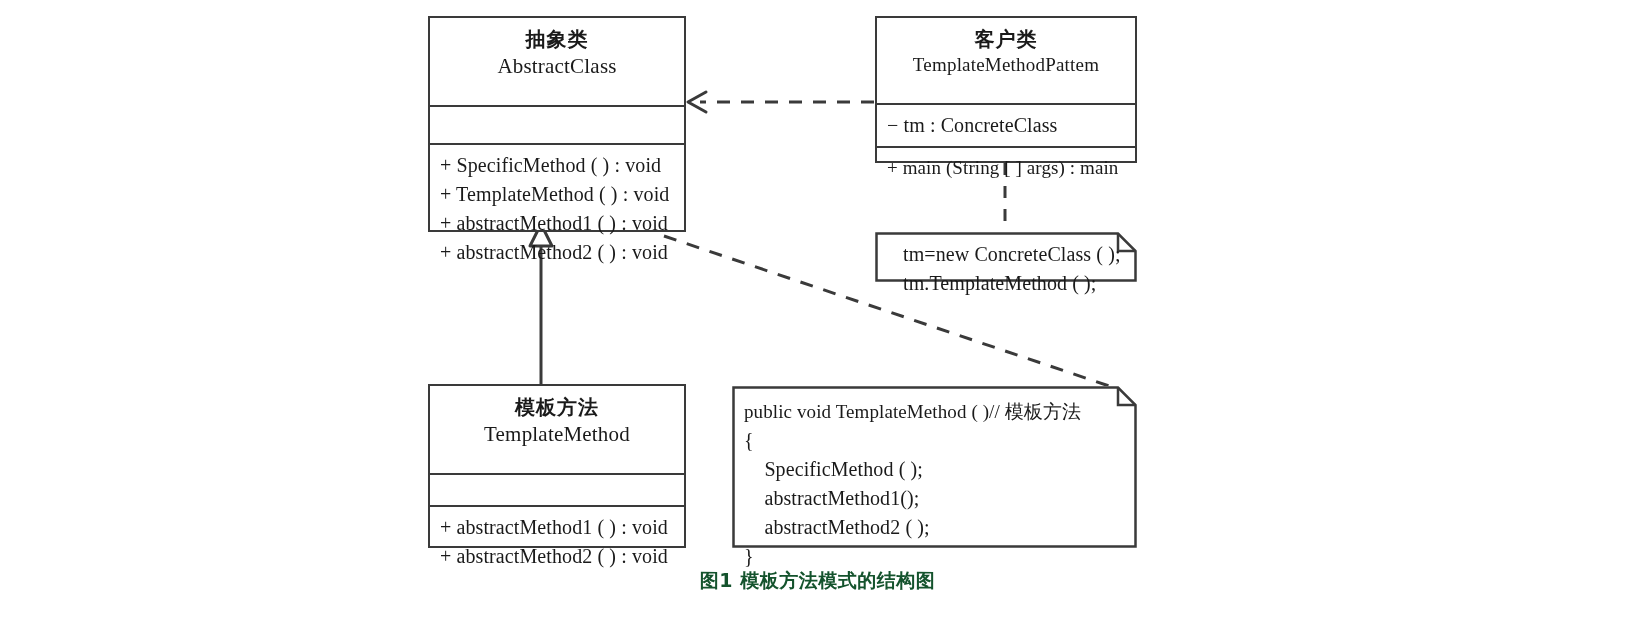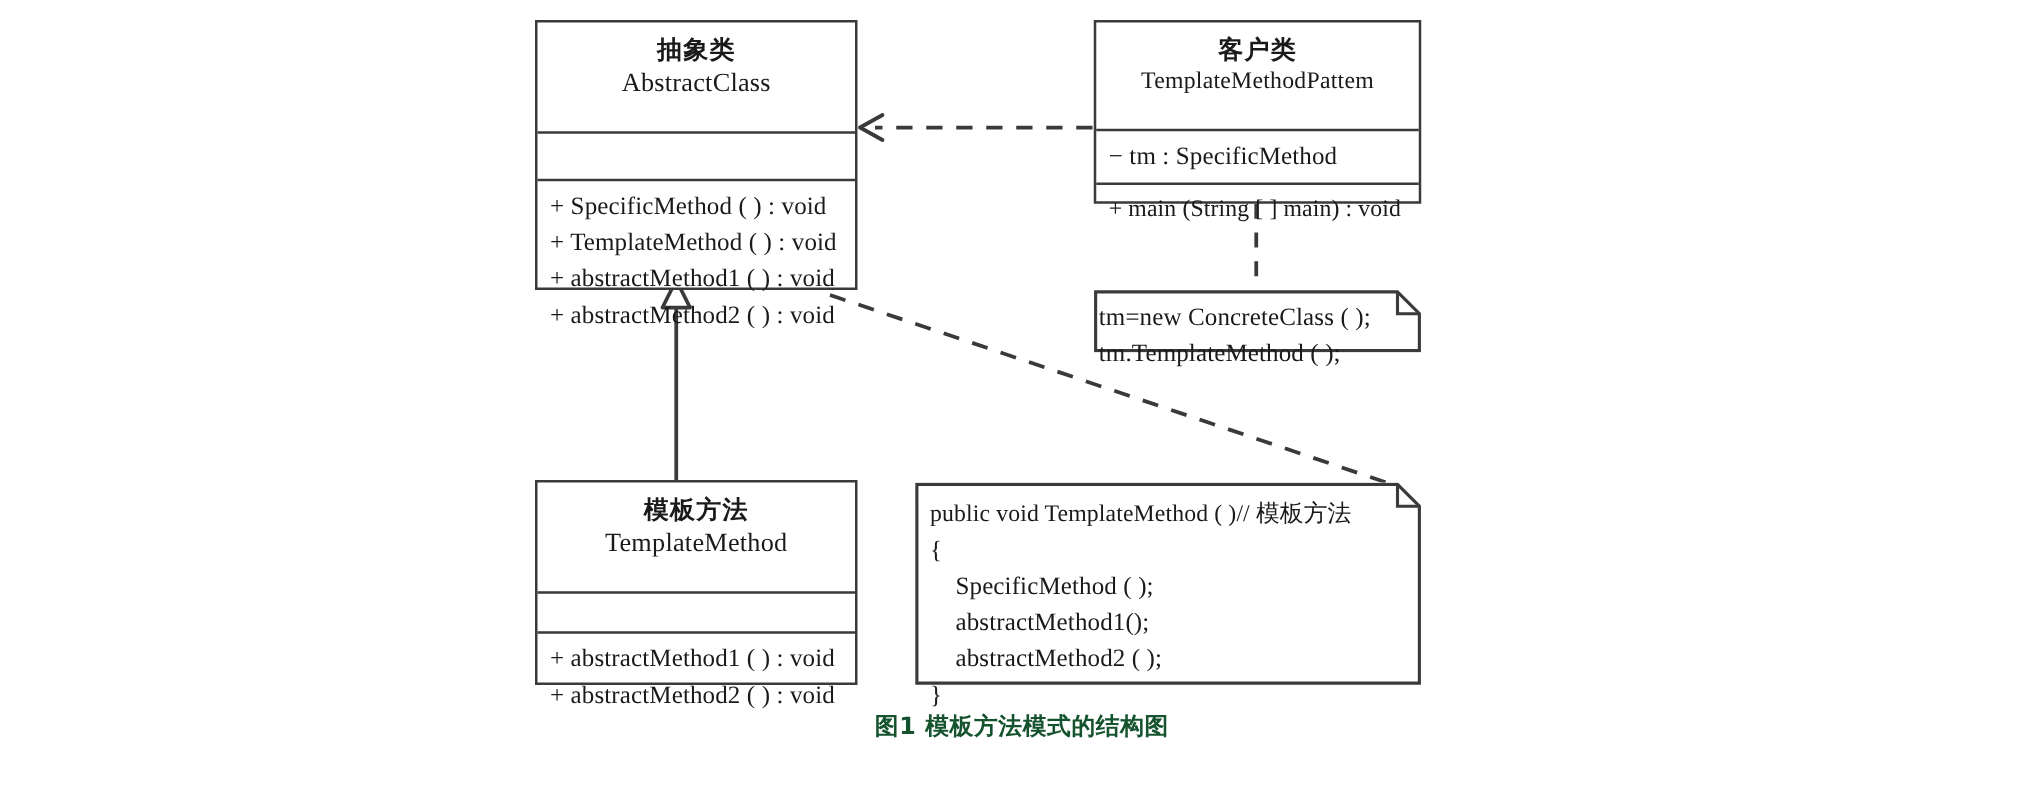--- a/index.html
+++ b/index.html
@@ -60,21 +60,21 @@
     letter-spacing: 0.1px;
   }
   .uml-note {
     position: absolute;
     box-sizing: border-box;
     background: #ffffff;
   }
   .note-body {
     position: absolute;
     inset: 0;
-    padding: 8px 4px;
+    padding: 8px 28px;
     box-sizing: border-box;
     font-size: 20px;
     line-height: 1.45;
     white-space: pre;
     letter-spacing: 0.1px;
   }
   .note-svg {
     position: absolute;
     inset: 0;
     width: 100%;
@@ -149,24 +149,24 @@
       <div class="member-line">+ abstractMethod2 ( ) : void</div>
     </div>
   </div>
 
   <div class="uml-class" style="left:875px; top:16px; width:262px; height:147px;">
     <div class="uml-compartment comp-header">
       <span class="cn-name">客户类</span>
       <span class="en-name" style="font-size:19px;">TemplateMethodPattem</span>
     </div>
     <div class="uml-compartment">
-      <div class="member-line">− tm : SpecificMethod</div>
+      <div class="member-line">− tm : ConcreteClass</div>
     </div>
     <div class="uml-compartment">
-      <div class="member-line" style="font-size:19px;">+ main (String [ ] main) : void</div>
+      <div class="member-line" style="font-size:19px;">+ main (String [ ] args) : main</div>
     </div>
   </div>
 
   <div class="uml-note" style="left:875px; top:232px; width:262px; height:50px;">
     <svg class="note-svg" viewBox="0 0 262 50" preserveAspectRatio="none" xmlns="http://www.w3.org/2000/svg">
       <path d="M1.5,1.5 L243,1.5 L260.5,19 L260.5,48.5 L1.5,48.5 Z" fill="#ffffff" stroke="#3a3a3a" stroke-width="2.5" stroke-linejoin="miter"></path>
       <path d="M243,1.5 L243,19 L260.5,19" fill="none" stroke="#3a3a3a" stroke-width="2.5"></path>
     </svg>
     <div class="note-body" style="white-space:normal;">
       <div class="member-line">tm=new ConcreteClass ( );</div>

